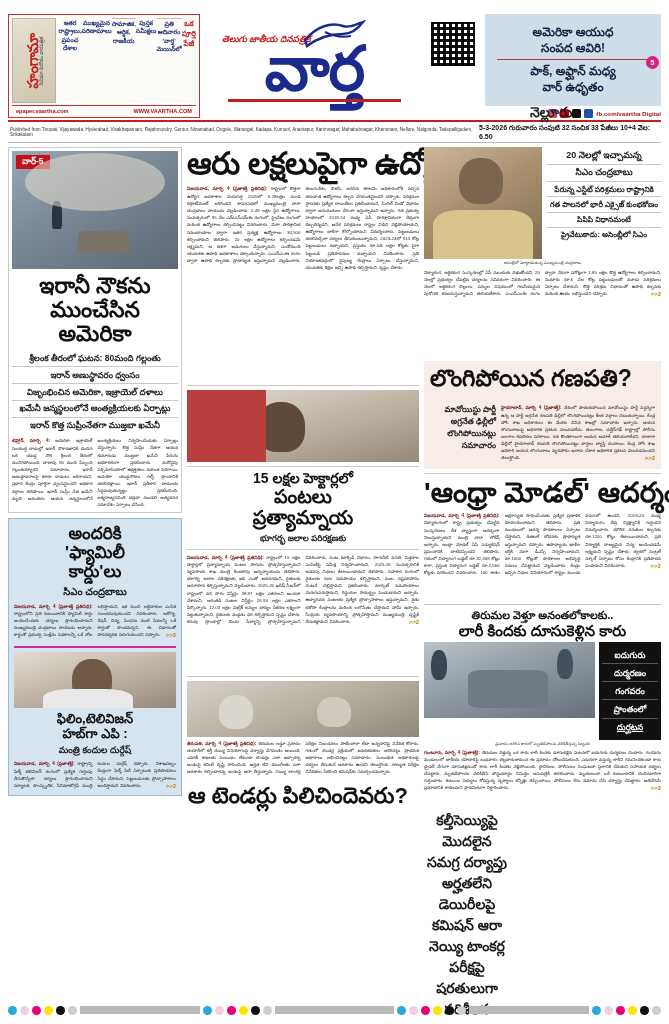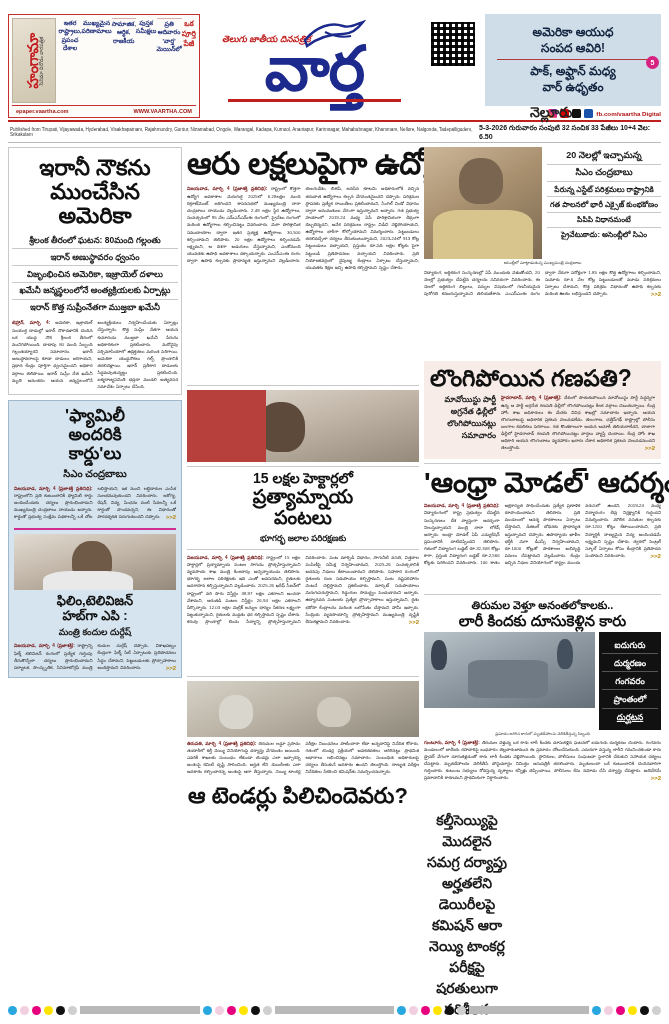--- a/index.html
+++ b/index.html
@@ -365,38 +365,44 @@
   <div class="dateline">
     <span>Published from Tirupati, Vijayawada, Hyderabad, Visakhapatnam, Rajahmundry, Guntur, Nizamabad, Ongole, Warangal, Kadapa, Kurnool, Anantapur, Karimnagar, Mahabubnagar, Khammam, Nellore, Nalgonda, Tadepalligudem, Srikakulam</span>
     <span class="right">5-3-2026 గురువారం సంపుటి 32 సంచిక 33 పేజీలు 10+4 వెల: 6.50</span>
   </div>
 
   <div class="content">
 
     <div class="col-left">
 
       <div class="box-border" style="padding:3px;">
+        <div class="photo" style="height:118px;">
+          <div class="tag-badge">వార్-5</div>
+          <div class="ph-figure" style="left:24%;top:42%;width:10px;height:28px;background:#2b3340;border-radius:40% 40% 18% 18%;"></div>
+          <div class="ph-figure" style="left:40%;top:68%;width:52px;height:22px;background:#7a7366;border-radius:18%;"></div>
+          <div class="ph-figure" style="left:8%;top:2%;width:140px;height:58px;background:rgba(228,222,206,.55);border-radius:50%;"></div>
+        </div>
         <div class="hl-lg" style="margin-top:5px;">ఇరానీ నౌకను</div>
         <div class="hl-lg">ముంచేసిన అమెరికా</div>
         <div class="sub" style="margin-top:4px;">
           <div class="sl">శ్రీలంక తీరంలో ఘటన: 80మంది గల్లంతు</div>
           <div class="sl">ఇరాన్ అణుస్థావరం ధ్వంసం</div>
           <div class="sl">విజృంభించిన అమెరికా, ఇజ్రాయెల్ దళాలు</div>
           <div class="sl">ఖమేనీ జన్మస్థలంలోనే అంత్యక్రియలకు ఏర్పాట్లు</div>
           <div class="sl">ఇరాన్ కొత్త సుప్రీంనేతగా ముజ్తబా ఖమేనీ</div>
         </div>
         <div class="body-txt cols2" style="margin-top:4px;">
           <span class="byline">టెహ్రాన్, మార్చి 4:</span>
           <span>అమెరికా, ఇజ్రాయెల్ సంయుక్త దాడుల్లో ఇరాన్ నౌకాదళానికి చెందిన ఒక యుద్ధ నౌక శ్రీలంక తీరంలో మునిగిపోయింది. దాదాపు 80 మంది సిబ్బంది గల్లంతయ్యారని సమాచారం. ఇరాన్ అణుస్థావరాలపై కూడా దాడులు జరిగాయని, ప్రధాన కేంద్రం పూర్తిగా ధ్వంసమైందని అధికార వర్గాలు తెలిపాయి. ఇరాన్ సుప్రీం నేత ఖమేనీ మృతి అనంతరం ఆయన జన్మస్థలంలోనే అంత్యక్రియలు నిర్వహించేందుకు ఏర్పాట్లు చేస్తున్నారు. కొత్త సుప్రీం నేతగా ఆయన కుమారుడు ముజ్తబా ఖమేనీ పేరును అధికారికంగా ప్రకటించారు. మరోవైపు పశ్చిమాసియాలో ఉద్రిక్తతలు మరింత పెరిగాయి. అమెరికా యుద్ధనౌకలు గల్ఫ్ ప్రాంతానికి తరలివెళ్లాయి. ఇరాన్ ప్రతీకార దాడులకు సిద్ధమవుతున్నట్టు ప్రకటించింది. ఐక్యరాజ్యసమితి భద్రతా మండలి అత్యవసర సమావేశం ఏర్పాటు చేసింది.</span>
         </div>
       </div>
 
       <div class="box-blue" style="margin-top:5px;">
+        <div class="hl-md">అందరికి</div>
         <div class="hl-md">'ఫ్యామిలీ</div>
-        <div class="hl-md">అందరికి</div>
         <div class="hl-md">కార్డు'లు</div>
         <div class="sub" style="margin-top:3px;font-size:10px;">సిఎం చంద్రబాబు</div>
         <div class="body-txt cols2" style="margin-top:4px;">
           <span class="byline">విజయవాడ, మార్చి 4 (ప్రజాశక్తి ప్రతినిధి):</span>
           <span>రాష్ట్రంలోని ప్రతి కుటుంబానికి ఫ్యామిలీ కార్డు అందించేందుకు చర్యలు ప్రారంభించామని ముఖ్యమంత్రి చంద్రబాబు నాయుడు అన్నారు. కార్డుతో ప్రభుత్వ సంక్షేమ పథకాలన్నీ ఒకే చోట లభిస్తాయని, ఇక నుంచి లబ్ధిదారుల ఎంపిక సులభమవుతుందని వివరించారు. ఆరోగ్య, రేషన్, విద్య, పింఛను వంటి సేవలన్నీ ఒకే కార్డుతో పొందవచ్చని, ఈ విధానంతో పారదర్శకత పెరుగుతుందని చెప్పారు.</span>
           <span class="more">&gt;&gt;2</span>
         </div>
         <div class="rule-mag"></div>
         <div class="photo portrait" style="height:56px;">
           <div class="ph-figure" style="left:36%;top:12%;width:40px;height:42px;background:#6e5a47;"></div>
@@ -430,22 +436,22 @@
         <div class="photo portrait" style="height:72px;width:100%;">
           <div class="ph-figure" style="left:30%;top:16%;width:48px;height:50px;background:#5d4a3a;"></div>
           <div class="ph-figure" style="left:0;top:0;width:34%;height:100%;background:#b8403c;border-radius:0;"></div>
         </div>
       </div>
 
       <div class="rule-thin"></div>
 
       <div>
         <div class="hl-md" style="font-size:14px;">15 లక్షల హెక్టార్లలో</div>
+        <div class="hl-lg" style="font-size:19px;">పంటలు</div>
         <div class="hl-lg" style="font-size:19px;">ప్రత్యామ్నాయ</div>
-        <div class="hl-lg" style="font-size:19px;">పంటలు</div>
         <div class="sub" style="margin-top:3px;">
           <div>భూగర్భ జలాల పరిరక్షణకు</div>
         </div>
         <div class="rule-thin"></div>
         <div class="body-txt cols2" style="height:118px;overflow:hidden;">
           <span class="byline">విజయవాడ, మార్చి 4 (ప్రజాశక్తి ప్రతినిధి):</span>
           <span>రాష్ట్రంలో 15 లక్షల హెక్టార్లలో ప్రత్యామ్నాయ పంటల సాగును ప్రోత్సహిస్తున్నామని వ్యవసాయ శాఖ మంత్రి కింజరాపు అచ్చెన్నాయుడు తెలిపారు. భూగర్భ జలాల పరిరక్షణకు ఇది ఎంతో అవసరమని, రైతులకు అవగాహన కల్పిస్తున్నామని వెల్లడించారు. 2025-26 ఖరీఫ్ సీజన్‌లో రాష్ట్రంలో వరి సాగు విస్తీర్ణం 38.97 లక్షల ఎకరాలని అంచనా వేశామని, ఆరుతడి పంటల విస్తీర్ణం 26.94 లక్షల ఎకరాలని పేర్కొన్నారు. 12.03 లక్షల మెట్రిక్ టన్నుల ధాన్యం సేకరణ లక్ష్యంగా పెట్టుకున్నామని, రైతులకు మద్దతు ధర కల్పిస్తామని స్పష్టం చేశారు. కరువు ప్రాంతాల్లో బిందు సేద్యాన్ని ప్రోత్సహిస్తున్నామని వివరించారు.</span>
           <span>పంట మార్పిడి విధానం, సాగునీటి వసతి, విత్తనాల పంపిణీపై సమీక్ష నిర్వహించామని, 2025-26 సంవత్సరానికి అదనపు నిధులు కేటాయించామని తెలిపారు. సహకార రంగంలో రైతులకు రుణ సదుపాయం కల్పిస్తామని, పంట నష్టపరిహారం వెంటనే చెల్లిస్తామని ప్రకటించారు. మార్కెట్ సదుపాయాలు మెరుగుపరుస్తామని, గిడ్డంగుల సామర్థ్యం పెంచుతామని అన్నారు. ఉద్యానవన పంటలకు ప్రత్యేక ప్రోత్సాహకాలు ఇస్తున్నామని, రైతు భరోసా కేంద్రాలను మరింత బలోపేతం చేస్తామని హామీ ఇచ్చారు. సేంద్రియ వ్యవసాయాన్ని ప్రోత్సహిస్తామని ముఖ్యమంత్రి దృష్టికి తీసుకెళ్లామని వివరించారు.</span>
           <span class="more">&gt;&gt;2</span>
         </div>
@@ -487,21 +493,21 @@
       </div>
       <div class="photo-cap-out">అసెంబ్లీలో మాట్లాడుతున్న ముఖ్యమంత్రి చంద్రబాబు</div>
 
       <div class="body-txt cols2" style="margin-top:3px;height:88px;overflow:hidden;">
         <span>విద్యారంగ, ఆర్థికరంగ సంస్కరణల్లో ఏపీ ముందుకు వెళుతోందని, 20 నెలల్లో ప్రభుత్వం చేపట్టిన చర్యలను సవివరంగా వివరించారు. ఈ నెలలో ఆర్థికరంగ బిల్లులు, పన్నుల విషయంలో గణనీయమైన పురోగతి కనబరుస్తున్నామని తెలియజేశారు. ఎంఎస్ఎంఈ రంగం ద్వారా నేరుగా పరోక్షంగా 1.85 లక్షల కొత్త ఉద్యోగాలు కల్పించామని, సుమారు రూ.6 వేల కోట్ల పెట్టుబడులతో మూడు పరిశ్రమలు ఏర్పాటు చేశామని, కొత్త పరిశ్రమ విధానంతో ఉపాధి కల్పనకు మరింత ఊతం లభిస్తుందని చెప్పారు.</span>
         <span class="more">&gt;&gt;2</span>
       </div>
 
       <div class="box-pink" style="margin-top:4px;">
         <div class="hl-lg" style="font-size:23px;text-align:left;">లొంగిపోయిన గణపతి?</div>
-        <div style="display:flex;gap:5px;margin-top:3px;">
+        <div style="display:flex;gap:5px;margin-top:13px;">
           <div class="sub" style="width:66px;font-size:8px;text-align:right;">
             <div>మావోయిస్టు పార్టీ</div>
             <div>అగ్రనేత ఢిల్లీలో</div>
             <div>లొంగిపోయినట్లు</div>
             <div>సమాచారం</div>
           </div>
           <div class="body-txt" style="flex:1;">
             <span class="byline">హైదరాబాద్, మార్చి 4 (ప్రజాశక్తి):</span>
             <span>దేశంలో పాతుకుపోయిన మావోయిస్టు పార్టీ పెద్దన్నగా ఉన్న ఆ పార్టీ అగ్రనేత గణపతి ఢిల్లీలో లొంగిపోయినట్లు కీలక వర్గాలు చెబుతున్నాయి. కేంద్ర హోం శాఖ అధికారులు ఈ మేరకు వివిధ శాఖల్లో సమాచారం ఇచ్చారు. ఆయన లొంగుబాటుపై అధికారిక ప్రకటన వెలువడలేదు. తెలంగాణ, ఛత్తీస్‌గఢ్ రాష్ట్రాల్లో పోలీసు బలగాల కదలికలు పెరిగాయి. గత కొంతకాలంగా ఆయన ఆచూకీ తెలియరాలేదని, తాజాగా ఢిల్లీలో హైదరాబాద్ గణపతి లొంగిపోయినట్టు వార్తలు వ్యాప్తి చెందాయి. కేంద్ర హోం శాఖ అధికారి ఆయన లొంగుబాటు వ్యవహారం ఖరారు చేశాక అధికారిక ప్రకటన వెలువడనుందని తెలుస్తోంది.</span>
             <span class="more">&gt;&gt;2</span>

